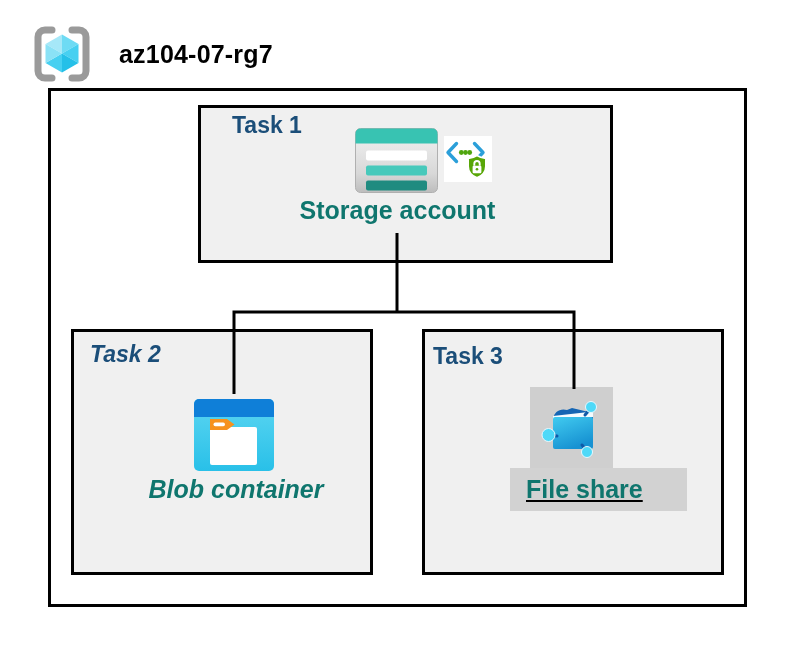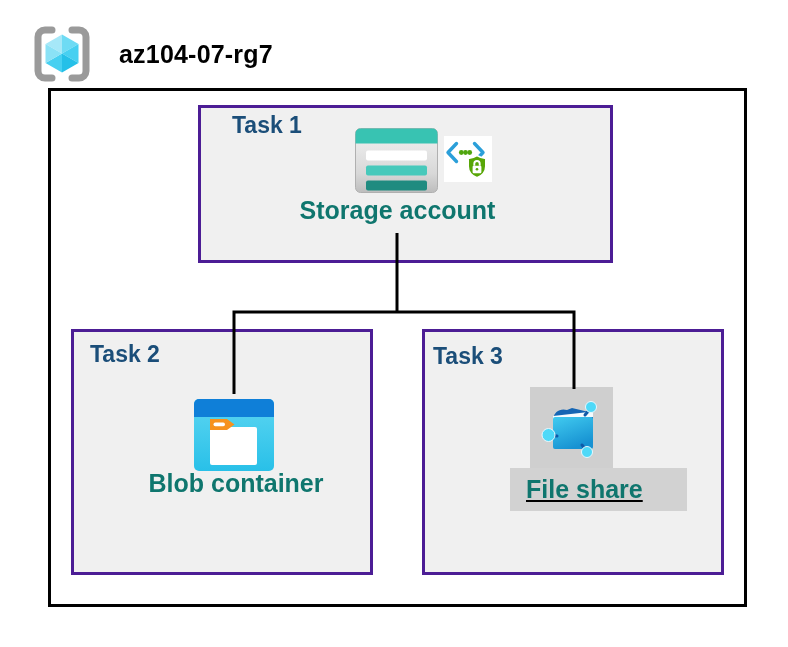--- a/index.html
+++ b/index.html
@@ -13,40 +13,40 @@
   .rg-name{margin:8px;font-size:25px;font-weight:700;color:#000;letter-spacing:0.2px;}
 
   
   .outer{position:absolute;left:48px;top:88px;width:693px;height:513px;
          border:3px solid #000;background:#ffffff;z-index:1;}
 
   
   .connectors{position:absolute;left:0;top:0;width:788px;height:647px;z-index:5;pointer-events:none;}
 
   
-  .task-box{position:absolute;background:#f0f0f0;border:3px solid #4c1d95;z-index:2;}
+  .task-box{position:absolute;background:#f0f0f0;border:3px solid #000000;z-index:2;}
   #task1{left:198px;top:105px;width:409px;height:152px;}
-  #task2{left:71px;top:329px;width:296px;height:240px;}
+  #task2{left:71px;top:329px;width:296px;height:240px;font-style:italic;}
   #task3{left:422px;top:329px;width:296px;height:240px;}
 
   .task-label{position:absolute;font-size:23px;font-weight:700;color:#1b4e79;white-space:nowrap;}
   #task1 .task-label{left:31px;top:4px;}
   #task2 .task-label{left:16px;top:9px;}
   #task3 .task-label{left:8px;top:11px;}
 
   .item-label{position:absolute;font-size:25px;font-weight:700;color:#0f766e;white-space:nowrap;}
 
   
   .storage-icon{position:absolute;left:154px;top:20px;width:83px;height:65px;}
   .sas-icon{position:absolute;left:243px;top:28px;width:48px;height:46px;}
   #task1 .item-label{left:0;top:88px;width:100%;text-align:center;margin-left:-8px;}
 
   
   .blob-icon{position:absolute;left:120px;top:67px;width:80px;height:72px;}
-  #task2 .item-label{left:14px;top:137px;width:100%;text-align:center;}
+  #task2 .item-label{left:14px;top:143px;width:100%;text-align:center;}
 
   
   .fs-icon-bg{position:absolute;left:105px;top:55px;width:83px;height:81px;background:#cfcfcf;}
   .fs-icon{position:absolute;left:11px;top:8px;width:64px;height:64px;}
   .fs-label-bg{position:absolute;left:85px;top:136px;width:177px;height:43px;background:#d2d2d2;text-decoration:underline;}
   #task3 .item-label{position:static;display:block;padding-left:16px;line-height:43px;}
 </style>
 </head>
 <body>
 

